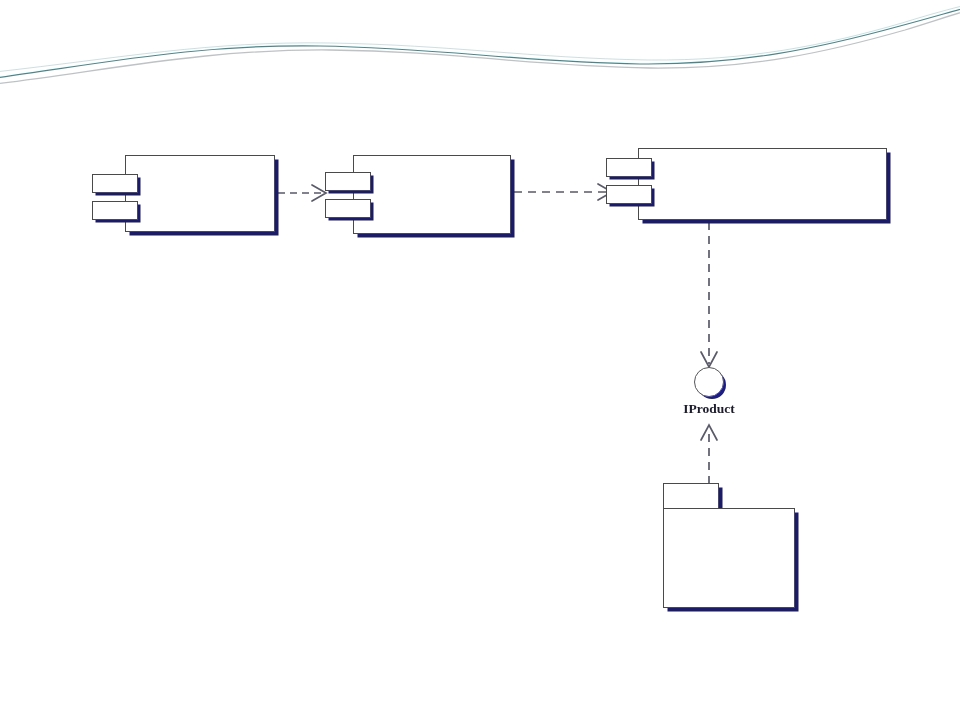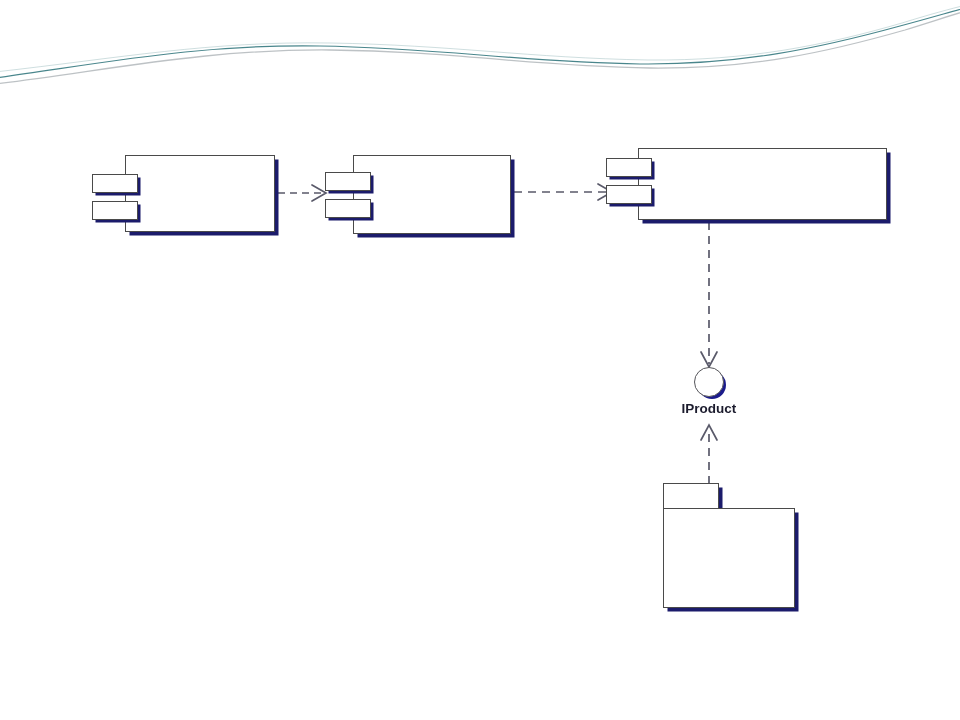--- a/index.html
+++ b/index.html
@@ -136,21 +136,21 @@
   }
   .interface-label {
     position: absolute;
     left: -30px;
     top: 34px;
     width: 90px;
     text-align: center;
     font-size: 13.5px;
     font-weight: bold;
     color: #1c1c2e;
-    font-family: Liberation Sans, sans-serif;
+    font-family: Liberation Serif, serif;
     white-space: nowrap;
     user-select: none;
   }
 </style>
 </head>
 <body>
 
 <div id="slide">
 
   <svg id="wave-decoration" viewBox="0 0 960 95" preserveAspectRatio="none">

